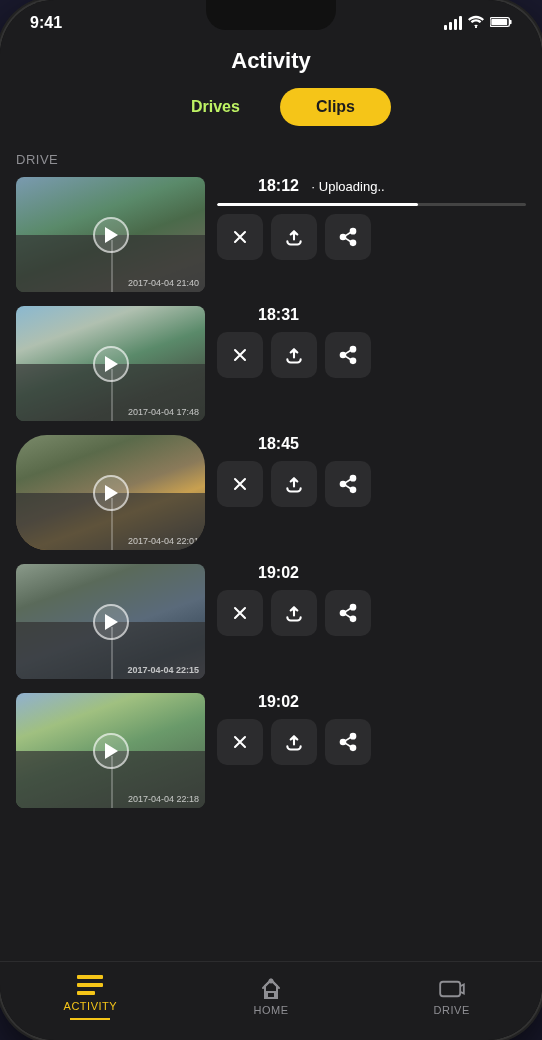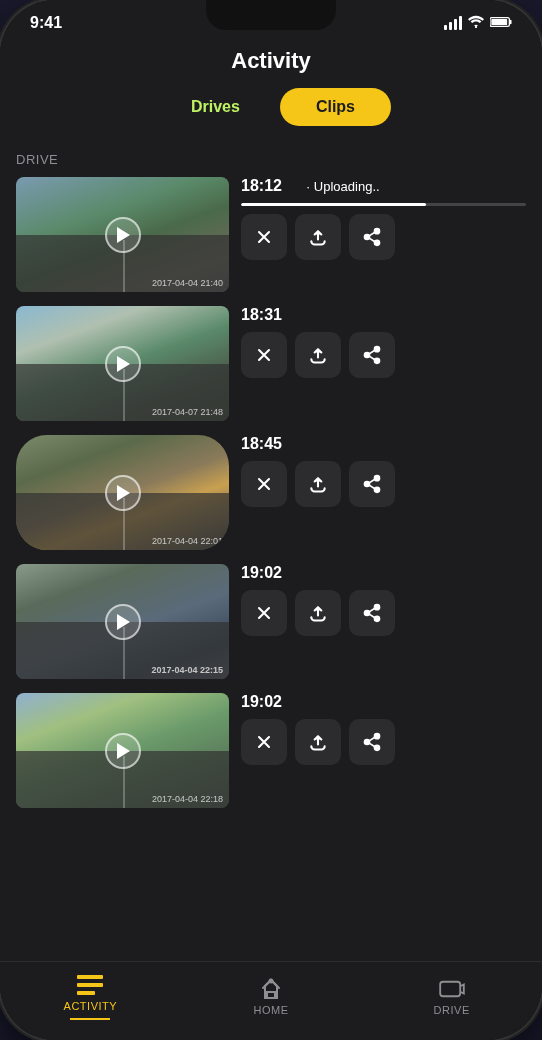--- a/index.html
+++ b/index.html
@@ -126,21 +126,21 @@
       letter-spacing: 0.5px;
       padding: 14px 0 10px;
     }
     .clip-item {
       display: flex;
       align-items: flex-start;
       margin-bottom: 14px;
       gap: 12px;
     }
     .clip-thumbnail {
-      width: 213px;
+      width: 189px;
       height: 115px;
       border-radius: 8px;
       flex-shrink: 0;
       position: relative;
       overflow: hidden;
       background: #2a2a2a;
     }
     .play-btn {
       position: absolute;
       top: 50%;
@@ -165,21 +165,22 @@
     }
     .clip-info {
       flex: 1;
       display: flex;
       flex-direction: column;
       gap: 8px;
     }
     .clip-time-row {
       display: flex;
       align-items: center;
-      gap: 24px;
+      gap: 12px;
+      margin-left: 41px;
     }
     .clip-time {
       color: white;
       font-size: 16px;
       font-weight: 600;
     }
     .clip-status {
       color: white;
       font-size: 13px;
     }
@@ -365,21 +366,21 @@
             <line x1="8.6" y1="13.3" x2="15.4" y2="17.7" stroke="white" stroke-width="2"></line>
           </svg>
         </button>
       </div>
     </div>
   </div>
           <div class="clip-item">
     <div class="clip-thumbnail" style="background: linear-gradient(160deg, #8ab8d0 0%, #b0c0b0 25%, #5a8a6a 50%, #4a5a4a 75%, #3a4a3a 100%);">
       <div class="road-surface"></div>
       <div class="road-line-center"></div>
-      <span class="timestamp-label">2017-04-07 21:48</span>
+      <span class="timestamp-label">2017-04-04 17:48</span>
       <div class="play-btn">
         <div class="play-triangle"></div>
       </div>
     </div>
     <div class="clip-info">
       <div class="clip-time-row">
         <span class="clip-time">18:31</span>
 
       </div>
 

